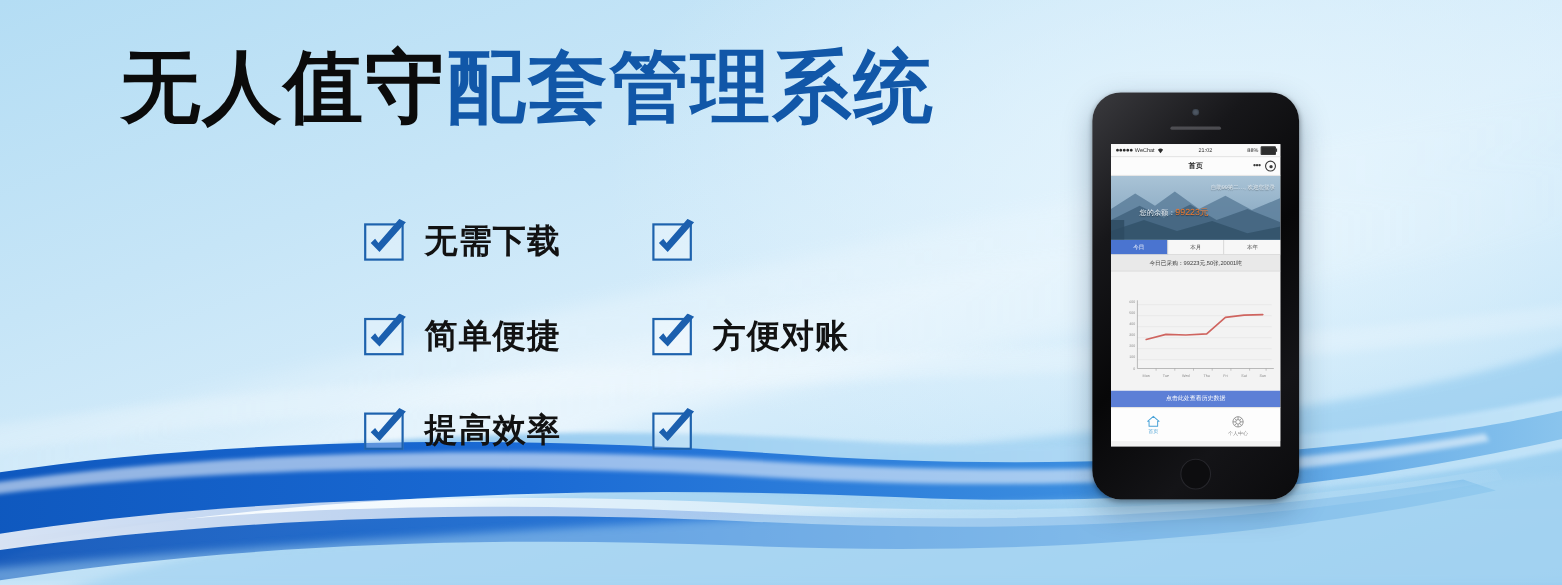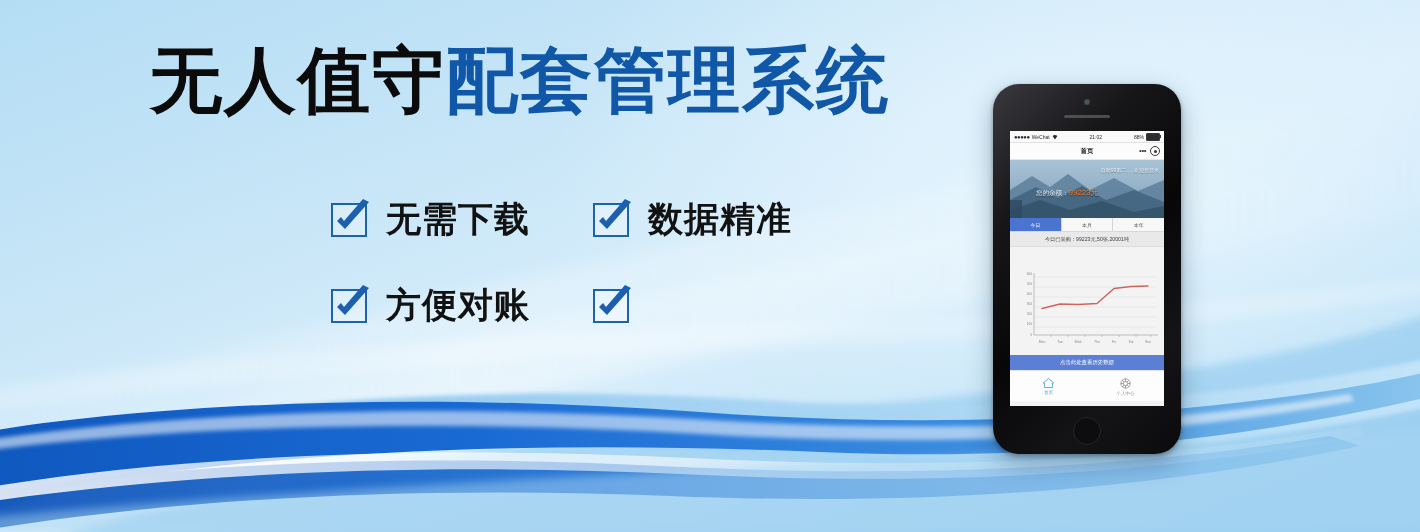--- a/index.html
+++ b/index.html
@@ -14,21 +14,20 @@
       linear-gradient(160deg,#b4ddf4 0%, #c6e5f7 28%, #d9eefb 55%, #bfe2f7 78%, #a8d6f2 100%);
   }
   
   .wavelayer{position:absolute;left:0;top:0;width:1420px;height:532px;pointer-events:none;}
 
   
   #title{
     position:absolute;left:0;top:44px;width:960px;text-align:center;
     font-size:72px;font-weight:bold;letter-spacing:2px;line-height:1.0;
     white-space:nowrap;
-    padding-left:40px;
   }
   #title .blk{color:#0b0b0b;}
   #title .blu{color:#1157a8;}
 
   
   #features{
     position:absolute;left:330px;top:176px;
     width:520px;
     display:grid;grid-template-columns:262px 258px;grid-template-rows:86px 86px 86px;
   }
@@ -36,21 +35,21 @@
   .cbox{
     position:relative;width:42px;height:40px;flex:0 0 auto;
   }
   .cbox .sq{
     position:absolute;left:1px;top:4px;width:36px;height:34px;
     border:2px solid #1d62ad;background:rgba(255,255,255,0.30);
     box-sizing:border-box;
   }
   .cbox svg{position:absolute;left:0;top:0;width:42px;height:40px;}
   .feat .lbl{
-    font-size:35px;font-weight:bold;color:#121212;white-space:nowrap;
+    font-size:30px;font-weight:bold;color:#121212;white-space:nowrap;
     letter-spacing:1px;
   }
 
   
   #phone{
     position:absolute;left:993px;top:84px;width:188px;height:370px;
     border-radius:26px;
     background:linear-gradient(135deg,#3a3a3e 0%, #17171a 26%, #070708 52%, #141417 78%, #0b0b0d 100%);
     box-shadow:0 10px 26px rgba(20,50,80,0.34), 0 2px 5px rgba(0,0,0,0.35);
     overflow:hidden;
@@ -235,34 +234,51 @@
       <span class="lbl">无需下载</span>
     </div>
 
     <div class="feat">
       <span class="cbox">
         <span class="sq"></span>
         <svg viewBox="0 0 42 40">
             <path d="M7,22 L15,30 L39,3 L33,0 L14,22 L11,18 Z" fill="#1b5fae"></path>
           </svg>
       </span>
-      <span class="lbl">数据精准</span>
-    </div>
-
+    </div>
+
+    <div class="feat">
+      <span class="cbox">
+        <span class="sq"></span>
+        <svg viewBox="0 0 42 40">
+            <path d="M7,22 L15,30 L39,3 L33,0 L14,22 L11,18 Z" fill="#1b5fae"></path>
+          </svg>
+      </span>
+      <span class="lbl">简单便捷</span>
+    </div>
 
     <div class="feat">
       <span class="cbox">
         <span class="sq"></span>
         <svg viewBox="0 0 42 40">
             <path d="M7,22 L15,30 L39,3 L33,0 L14,22 L11,18 Z" fill="#1b5fae"></path>
           </svg>
       </span>
       <span class="lbl">方便对账</span>
     </div>
 
+    <div class="feat">
+      <span class="cbox">
+        <span class="sq"></span>
+        <svg viewBox="0 0 42 40">
+            <path d="M7,22 L15,30 L39,3 L33,0 L14,22 L11,18 Z" fill="#1b5fae"></path>
+          </svg>
+      </span>
+      <span class="lbl">提高效率</span>
+    </div>
 
     <div class="feat">
       <span class="cbox">
         <span class="sq"></span>
         <svg viewBox="0 0 42 40">
             <path d="M7,22 L15,30 L39,3 L33,0 L14,22 L11,18 Z" fill="#1b5fae"></path>
           </svg>
       </span>
     </div>
 

